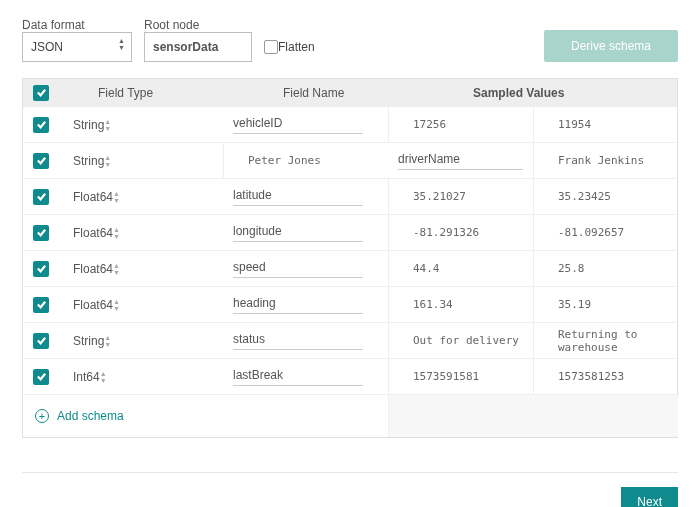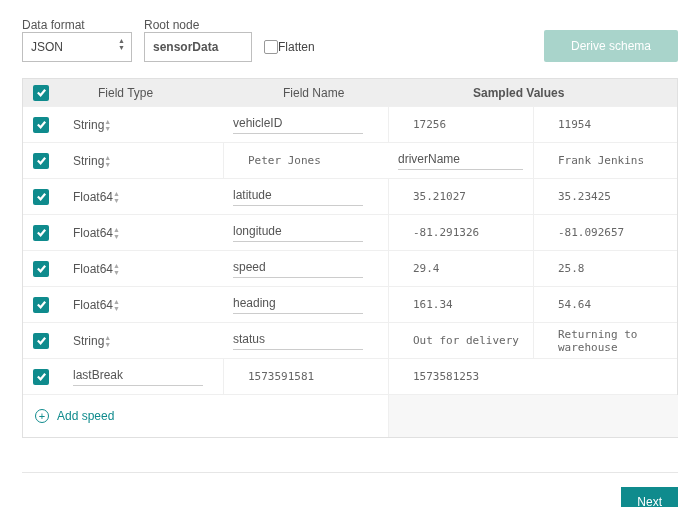--- a/index.html
+++ b/index.html
@@ -183,21 +183,21 @@
             <span>Float64</span>
             <span class="spinner2">
               <span>▲</span>
               <span>▼</span>
             </span>
           </div>
         </div>
         <div class="cell name-cell">
           <span>speed</span>
         </div>
-        <div class="cell samp">29.4</div>
+        <div class="cell samp">44.4</div>
         <div class="cell samp">25.8</div>
       </div>
       <div class="grow">
         <div class="cell">
           <span class="check">
             <svg viewBox="0 0 12 12">
               <path d="M2 6l3 3 5-6"></path>
             </svg>
           </span>
         </div>
@@ -207,21 +207,21 @@
             <span class="spinner2">
               <span>▲</span>
               <span>▼</span>
             </span>
           </div>
         </div>
         <div class="cell name-cell">
           <span>heading</span>
         </div>
         <div class="cell samp">161.34</div>
-        <div class="cell samp">54.64</div>
+        <div class="cell samp">35.19</div>
       </div>
       <div class="grow">
         <div class="cell">
           <span class="check">
             <svg viewBox="0 0 12 12">
               <path d="M2 6l3 3 5-6"></path>
             </svg>
           </span>
         </div>
         <div class="cell">
@@ -239,32 +239,41 @@
         <div class="cell samp">Out for delivery</div>
         <div class="cell samp">Returning to warehouse</div>
       </div>
       <div class="grow">
         <div class="cell">
           <span class="check">
             <svg viewBox="0 0 12 12">
               <path d="M2 6l3 3 5-6"></path>
             </svg>
           </span>
+        </div>
+        <div class="cell">
+          <div class="type-cell">
+            <span>Int64</span>
+            <span class="spinner2">
+              <span>▲</span>
+              <span>▼</span>
+            </span>
+          </div>
         </div>
         <div class="cell name-cell">
           <span>lastBreak</span>
         </div>
         <div class="cell samp">1573591581</div>
         <div class="cell samp">1573581253</div>
       </div>
     </div>
   <div class="addrow">
     <div class="addleft">
       <span class="plus-icon">+</span>
-      <span>Add speed</span>
+      <span>Add schema</span>
     </div>
     <div class="addright"></div>
   </div>
 </div>
 
 <div class="footer-sep"></div>
 <div class="footer">
   <button class="next-btn">Next</button>
 </div>
 

